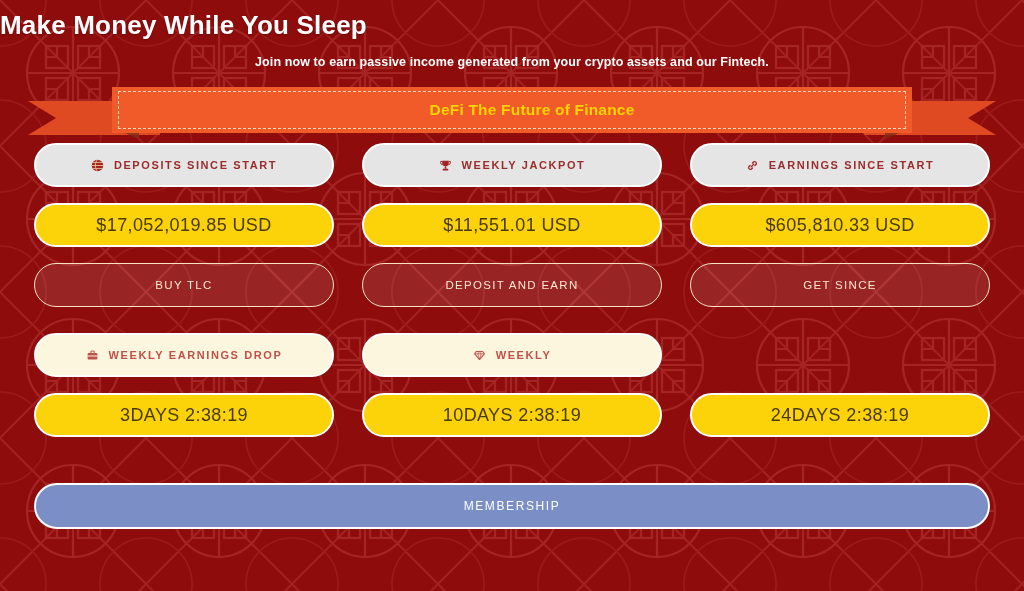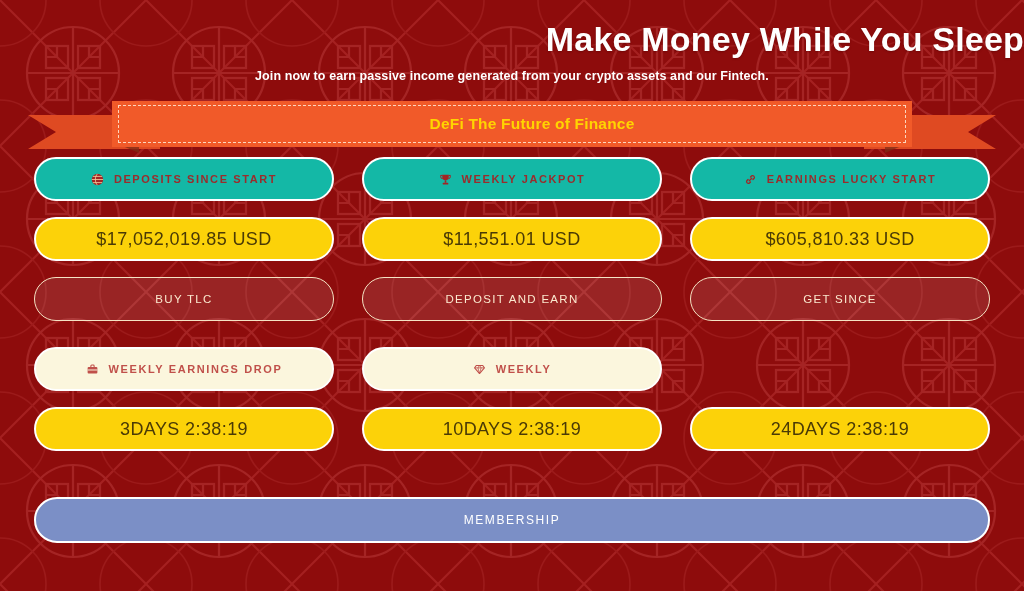--- a/index.html
+++ b/index.html
@@ -22,26 +22,26 @@
   #page {
     position: relative;
     z-index: 2;
     width: 1024px;
     height: 591px;
     padding: 0;
   }
 
   
   .hero-title {
-    text-align: right;
+    text-align: left;
     color: #ffffff;
-    font-size: 34px;
+    font-size: 26px;
     font-weight: bold;
     letter-spacing: 0.2px;
-    padding-top: 19px;
+    padding-top: 5px;
     line-height: 40px;
     text-shadow: 0 1px 2px rgba(80,0,0,.45);
   }
   .hero-sub {
     text-align: center;
     color: #ffffff;
     font-size: 12.5px;
     font-weight: bold;
     margin-top: 10px;
     letter-spacing: .1px;
@@ -120,21 +120,21 @@
     justify-content: center;
     gap: 9px;
     font-size: 11px;
     letter-spacing: 1.6px;
     font-weight: bold;
     border: 2px solid #ffffff;
     white-space: nowrap;
   }
 
   .pill.label-orange {
-    background: #14b8a6;
+    background: #e5e5e5;
     color: #9b2c2c;
   }
   .pill.label-cream {
     background: #fbf6dd;
     color: #c0504a;
   }
   .pill.value {
     background: #fcd209;
     color: #4a3a06;
     font-size: 18px;
@@ -245,21 +245,21 @@
     <div class="pill label-orange">
       <span class="icon">
         <svg width="13" height="13" viewBox="0 0 16 16">
             <g stroke="#a32424" stroke-width="1.6" fill="none" stroke-linecap="round">
               <path d="M6.5 9.5 L9.5 6.5"></path>
               <path d="M5 8l-1.5 1.5a2.2 2.2 0 0 0 3 3L8 11"></path>
               <path d="M11 8l1.5-1.5a2.2 2.2 0 0 0-3-3L8 5"></path>
             </g>
           </svg>
       </span>
-      <span>EARNINGS LUCKY START</span>
+      <span>EARNINGS SINCE START</span>
     </div>
 
     <div class="spacer-top"></div>
 
     <div class="pill value">$17,052,019.85 USD</div>
     <div class="pill value">$11,551.01 USD</div>
     <div class="pill value">$605,810.33 USD</div>
 
     <div class="spacer-top"></div>
 

